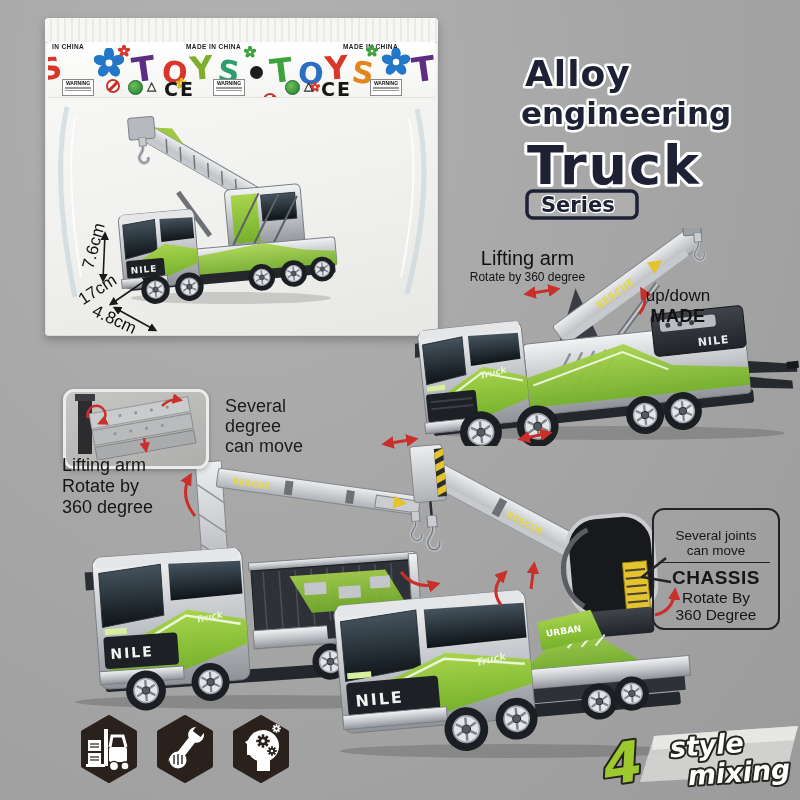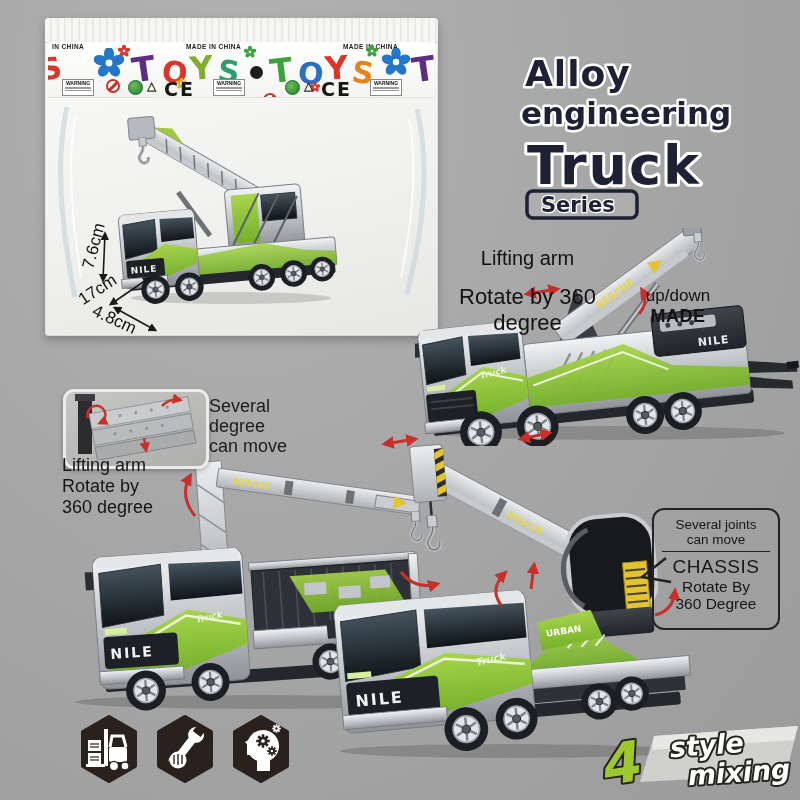--- a/index.html
+++ b/index.html
@@ -24,35 +24,35 @@
   .tri{font-size:12px;color:#333;font-weight:bold;line-height:12px;}
   .ce{font-family:"DejaVu Sans",sans-serif;font-size:19px;font-weight:bold;color:#161616;letter-spacing:2px;}
   .dotfig{width:13px;height:13px;border-radius:50%;background:#1d1b1b;}
   
   .dim{position:absolute;font-size:17px;color:#101010;white-space:nowrap;}
   
   
   .lbl{position:absolute;color:#121212;}
   .lbl-top-lifting{left:440px;top:247px;width:175px;text-align:center;}
   .lbl-top-lifting .a{font-size:20px;}
-  .lbl-top-lifting .b{font-size:22px;margin-top:14px;}
+  .lbl-top-lifting .b{font-size:12px;margin-top:0;}
   .lbl-swing{left:626px;top:286px;width:104px;text-align:center;}
   .lbl-swing .a{font-size:17px;}
   .lbl-swing .b{font-size:18px;font-weight:bold;letter-spacing:.5px;}
-  .lbl-joints{left:209px;top:396px;font-size:18px;line-height:20px;color:#1b1b1b;}
+  .lbl-joints{left:225px;top:396px;font-size:18px;line-height:20px;color:#1b1b1b;}
   .lbl-left-lifting{left:62px;top:455px;font-size:18px;line-height:21px;color:#161616;}
   
   .inset{left:63px;top:389px;width:140px;height:74px;border:3px solid #ececea;border-radius:11px;
          background:linear-gradient(160deg,#c6c6c4,#aeaeac);box-shadow:0 2px 5px rgba(0,0,0,.25);overflow:hidden;}
   
   .callout{left:652px;top:508px;width:128px;height:122px;border:2.5px solid #232327;border-radius:12px;
-           box-sizing:border-box;text-align:center;color:#17171a;padding-top:7px;}
+           box-sizing:border-box;text-align:center;color:#17171a;padding-top:18px;}
   .callout .s{font-size:13.5px;line-height:15px;}
   .callout .div{height:0;border-top:1.5px solid #232327;margin:4px 8px;}
-  .callout .big{font-size:19px;font-weight:normal;letter-spacing:.5px;}
+  .callout .big{font-size:19px;font-weight:bold;letter-spacing:.5px;}
   .callout .m{font-size:15.5px;line-height:17px;}
   
   .hexrow{left:78px;top:714px;display:flex;gap:14px;}
   
   .badge{left:596px;top:720px;}
 </style>
 </head>
 <body>
 
 <div id="stage">

